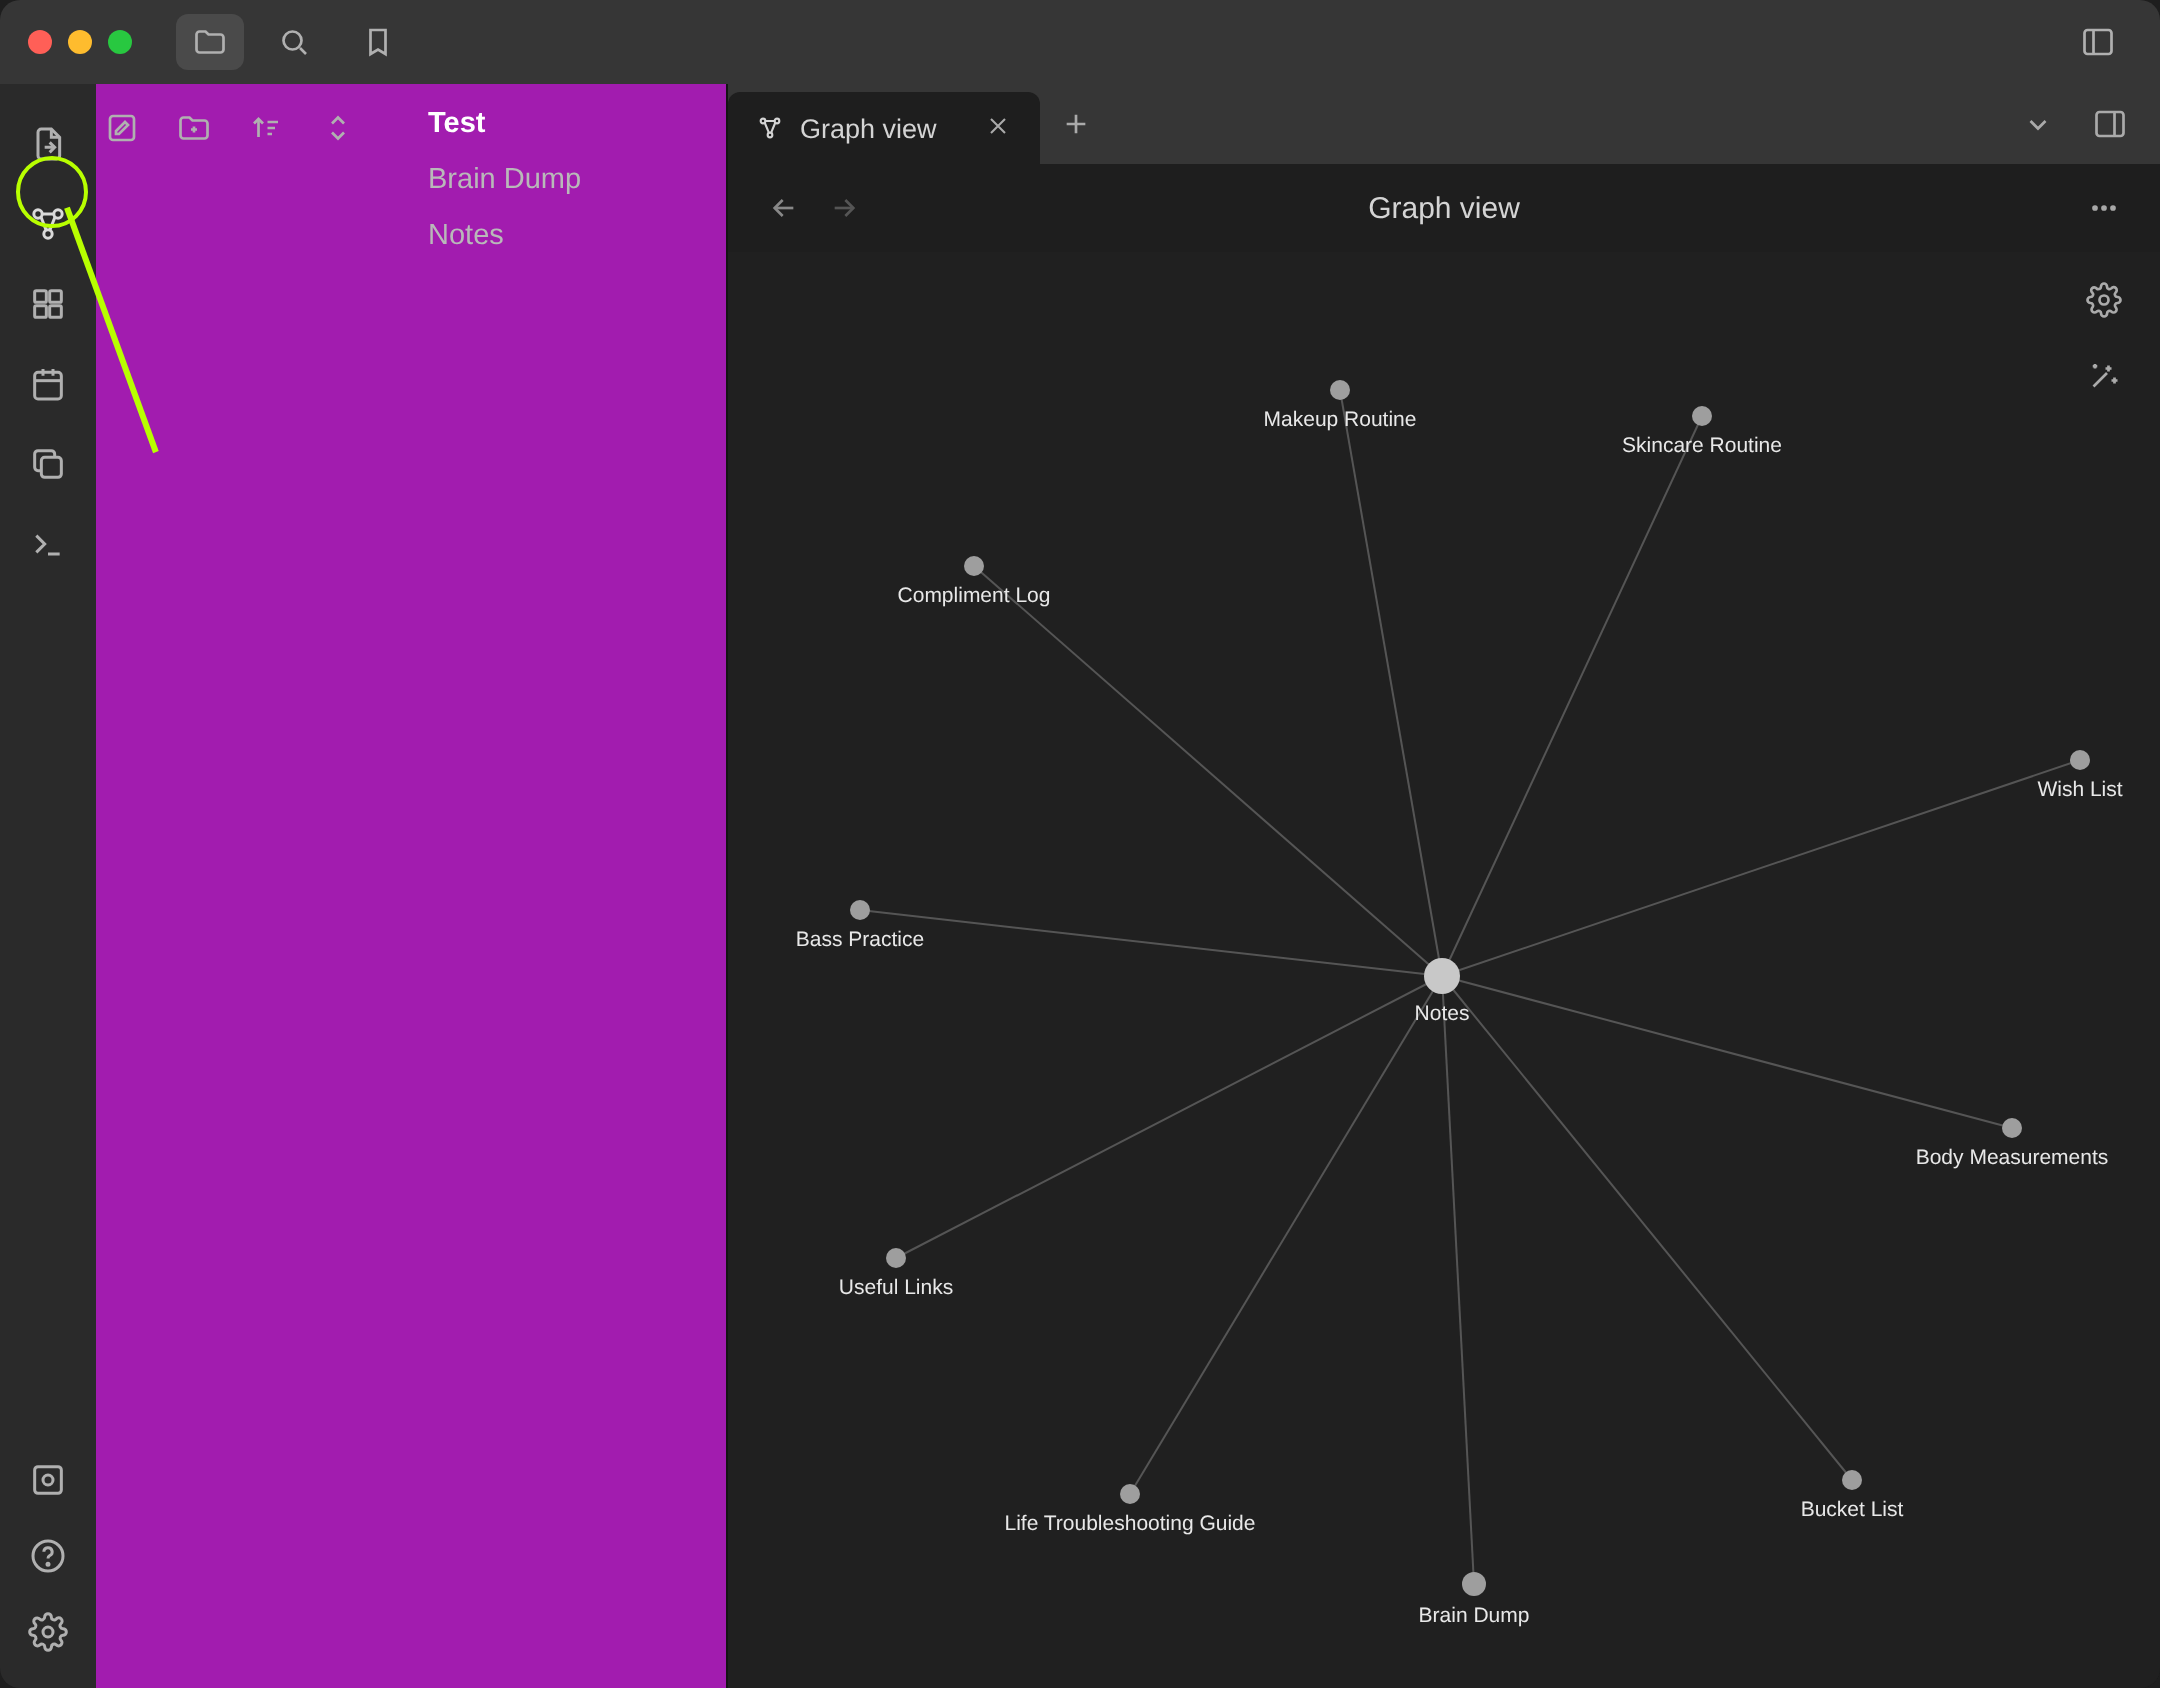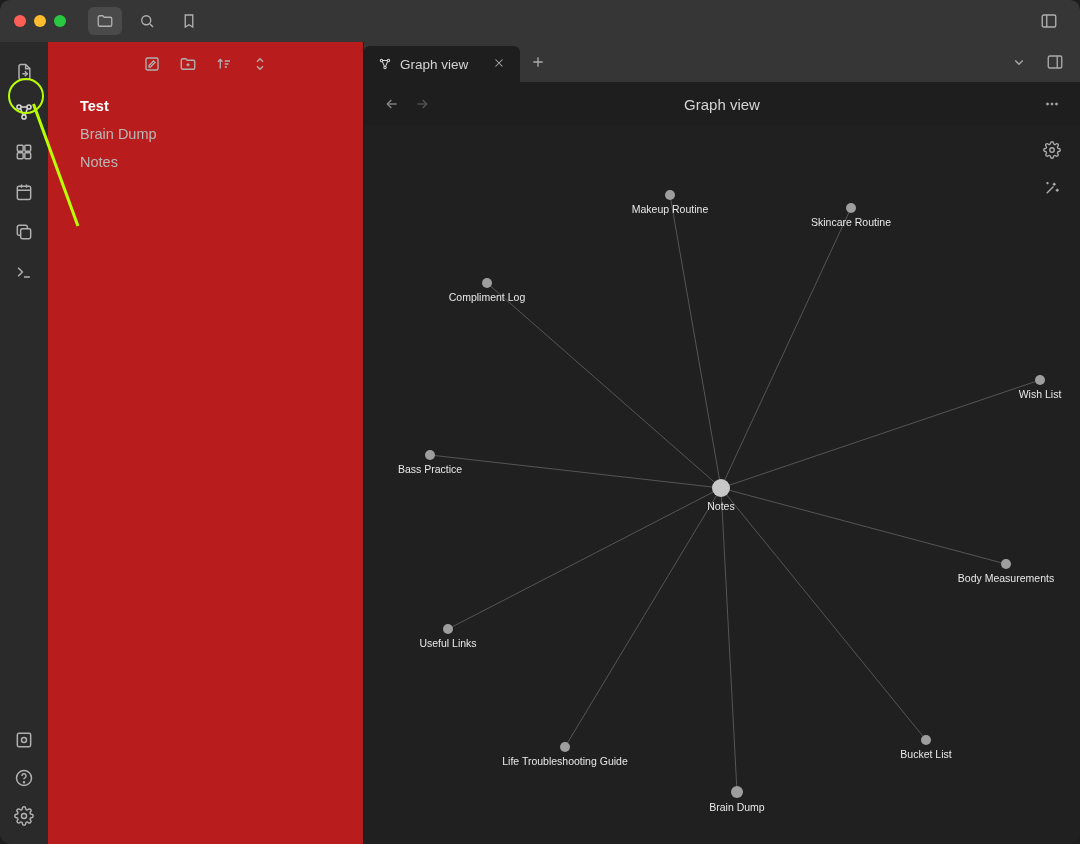--- a/index.html
+++ b/index.html
@@ -22,21 +22,21 @@
   .body { flex: 1; display: flex; min-height: 0; }
 
   
   .ribbon { width: 48px; background: #2a2a2a; display: flex; flex-direction: column; align-items: center; padding-top: 14px; gap: 8px; position: relative; }
   .ribbon .ritem { width: 32px; height: 32px; display: flex; align-items: center; justify-content: center; color: #b0b0b0; border-radius: 6px; position: relative; }
   .ribbon .ritem svg { width: 20px; height: 20px; stroke: currentColor; fill: none; stroke-width: 1.8; }
   .ribbon-bottom { margin-top: auto; margin-bottom: 12px; display: flex; flex-direction: column; gap: 6px; align-items: center; }
   .ribbon .ritem.graph { color: #dadada; }
 
   
-  .sidebar { width: 316px; background: #b91c1c; display: flex; flex-direction: column; border-right: 1px solid #141414; position: relative; }
+  .sidebar { width: 316px; background: #a21caf; display: flex; flex-direction: row; border-right: 1px solid #141414; position: relative; }
   .sidebar-toolbar { height: 44px; display: flex; align-items: center; justify-content: center; gap: 10px; }
   .sidebar-toolbar .sbtn { width: 26px; height: 26px; display: flex; align-items: center; justify-content: center; color: #b0b0b0; }
   .sidebar-toolbar .sbtn svg { width: 18px; height: 18px; stroke: currentColor; fill: none; stroke-width: 1.8; }
   .file-list { padding: 6px 0 0 0; }
   .file-item { padding: 6px 14px 6px 32px; font-size: 14.5px; color: #b9b9b9; cursor: default; }
   .file-item.active { color: #fff; font-weight: 600; }
 
   
   .annotation-circle { position: absolute; left: -40px; top: 36px; width: 36px; height: 36px; border: 2.5px solid #b8ff00; border-radius: 50%; pointer-events: none; }
   .annotation-line { position: absolute; left: -16px; top: 62px; width: 2.5px; height: 130px; background: #b8ff00; transform: rotate(-20deg); transform-origin: top; pointer-events: none; }

